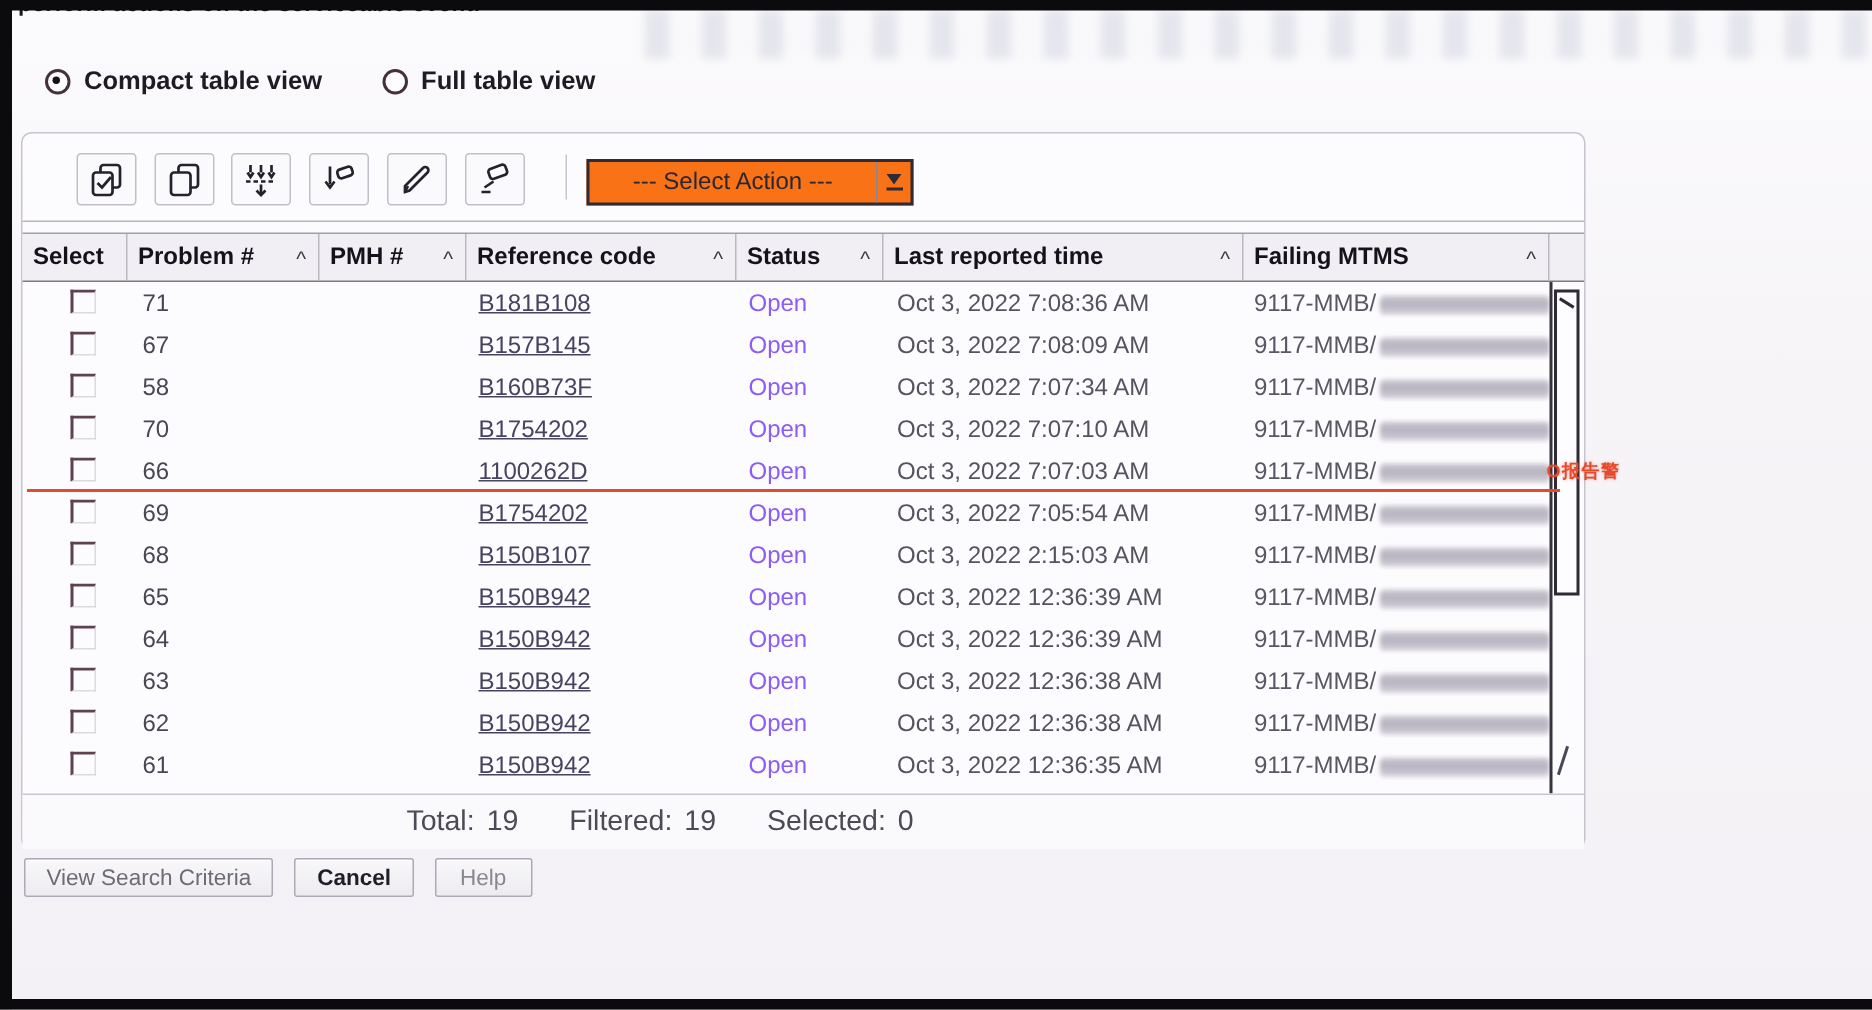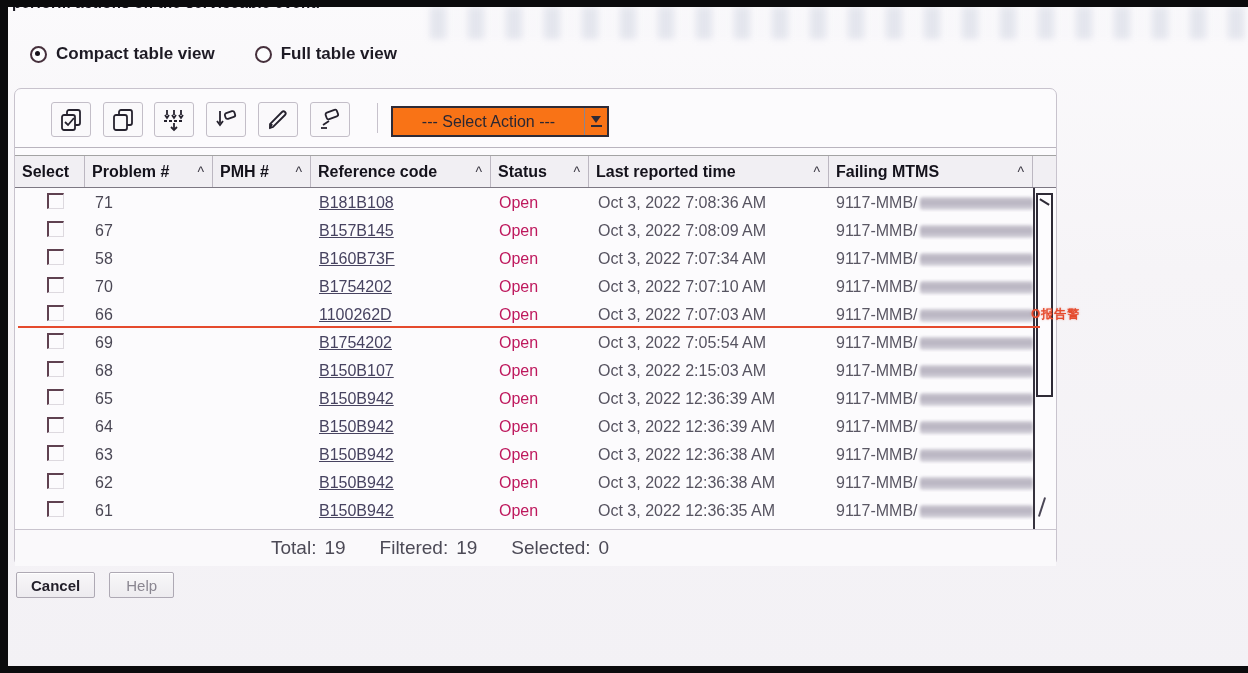--- a/index.html
+++ b/index.html
@@ -45,21 +45,21 @@
   .hc{display:flex;align-items:center;box-sizing:border-box;border-right:1px solid #bcb7c1;height:100%;
       font-weight:bold;font-size:16px;color:#14121b;padding-left:7px;}
   .hc .caret{margin-left:auto;margin-right:8px;font-weight:normal;font-size:14px;color:#3a3742;}
   .c0{width:70px;} .c1{width:128px;} .c2{width:98px;} .c3{width:180px;} .c4{width:98px;justify-content:space-between;} .c5{width:240px;} .c6{width:204px;text-align:center;}
   .hc.hlast{flex:1;border-right:none;}
 
   
   .tbody{position:absolute;left:0;top:100px;width:1018px;}
   .row{display:flex;height:28px;align-items:center;}
   .cell{box-sizing:border-box;font-size:16px;color:#4a4754;padding-left:10px;white-space:nowrap;overflow:hidden;}
-  .cell.c3{padding-left:8px;} .cell.c4{padding-left:8px;color:#be185d;}
+  .cell.c3{padding-left:8px;} .cell.c4{padding-left:8px;color:#8b5cf6;}
   .cell.c5{padding-left:9px;color:#565360;} .cell.c6{padding-left:7px;color:#5a5764;display:flex;align-items:center;}
   .checkbox{display:inline-block;width:14px;height:13px;margin-left:22px;
             border-top:2px solid #5f4150;border-left:2px solid #5f4150;
             border-right:1px solid #ddd9df;border-bottom:1px solid #ddd9df;background:transparent;cursor:pointer;}
   .reflink{color:#474360;text-decoration:underline;cursor:pointer;}
   .redact{display:inline-block;width:118px;height:13px;margin-left:2px;border-radius:3px;
           background:linear-gradient(180deg,#cfccd6,#b6b2bf 45%,#d8d5de);filter:blur(1.5px);}
 
   
   .sb-line{position:absolute;left:1018px;top:99px;width:2px;height:341px;background:#36323e;}
@@ -416,20 +416,21 @@
       <span class="seg">
         <span>Selected:</span><b>0</b>
       </span>
     </div>
   </div>
 
   <div class="redline" style="background: rgb(229, 74, 45);"></div>
   <div class="redtext" style="color: rgb(229, 74, 45);">O报告警</div>
 
   <div class="btnrow">
+    <button class="pbtn">View Search Criteria</button>
     <button class="pbtn cancel">Cancel</button>
     <button class="pbtn help">Help</button>
   </div>
 
   <div class="bar-top"></div>
   <div class="bar-bottom"></div>
   <div class="bar-left"></div>
 </div>
 
 </body></html>

